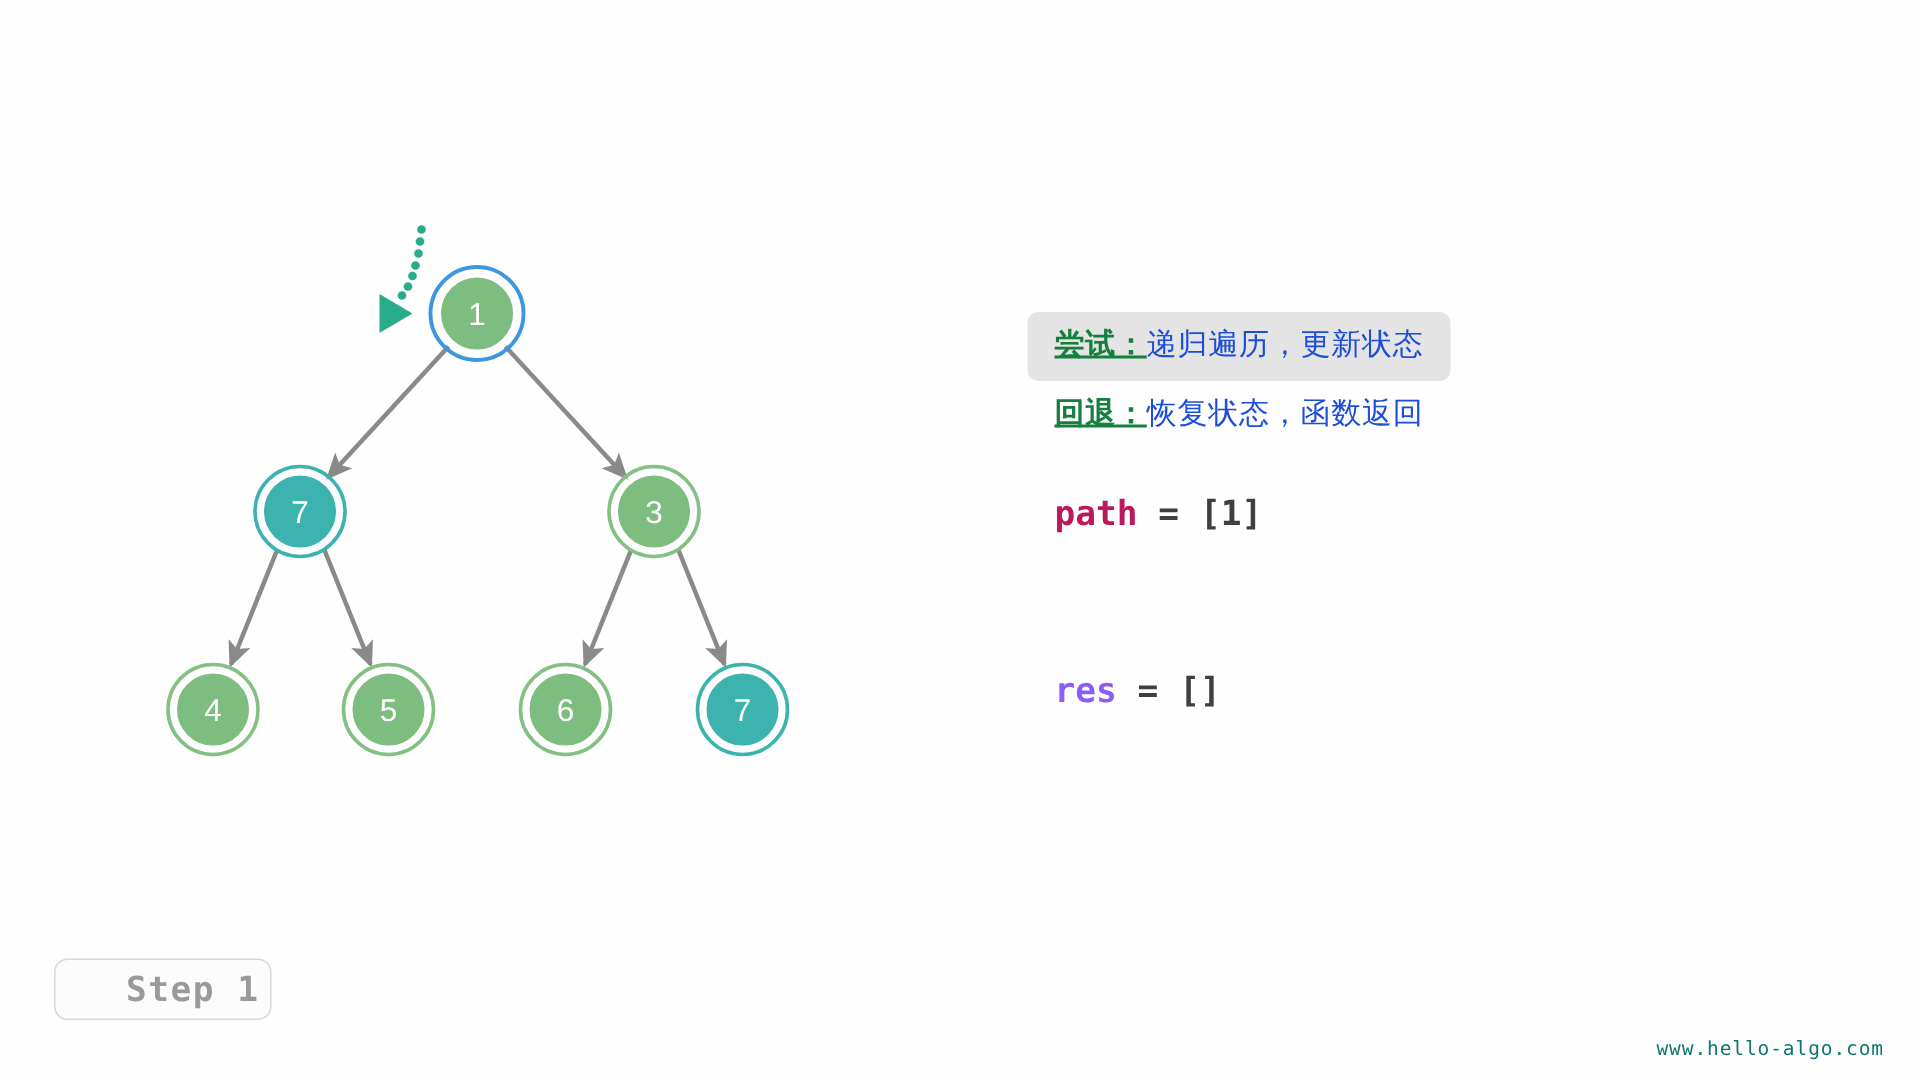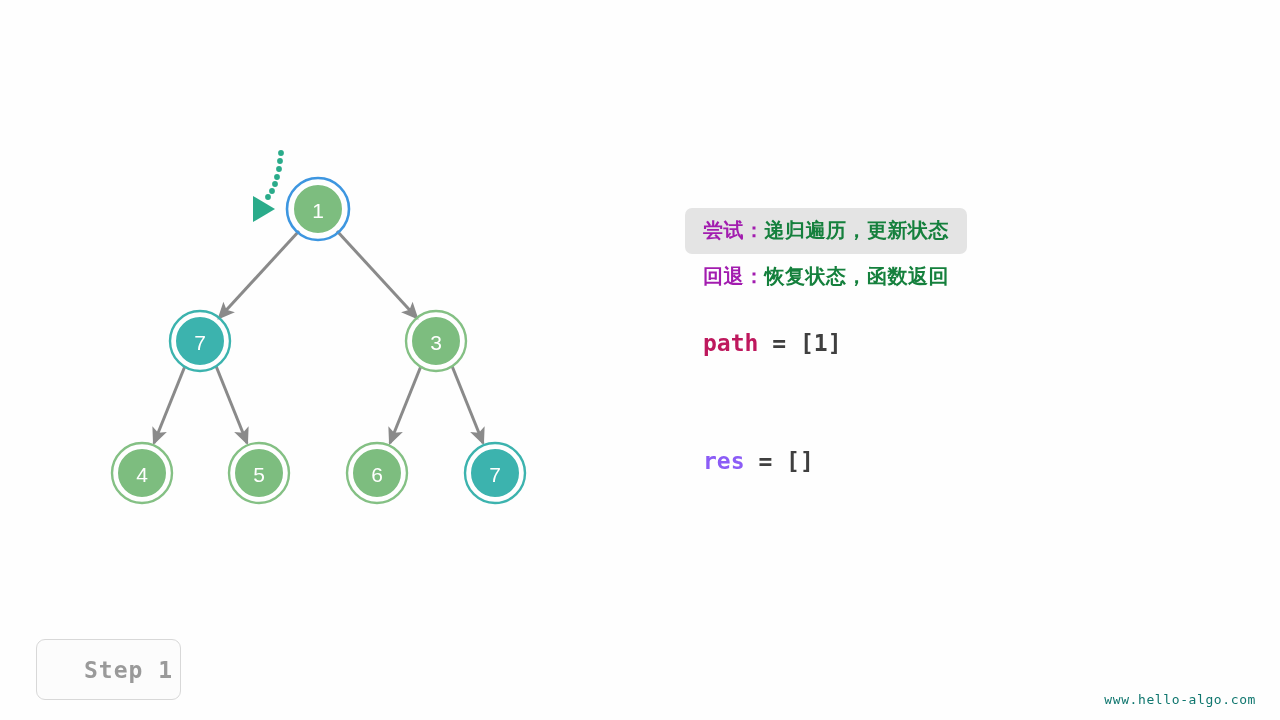--- a/index.html
+++ b/index.html
@@ -62,25 +62,26 @@
   .hint-row {
     display: inline-block;
     padding: 9px 18px 10px 18px;
     border-radius: 7px;
   }
   .hint-row.highlight {
     background: #e4e4e4;
   }
   .hint-key {
     font-weight: bold;
-    color: #a21caf;
+    color: #15803d;
+    text-decoration: underline;
   }
   .hint-val {
-    font-weight: bold;
-    color: #15803d;
+    font-weight: normal;
+    color: #1d4ed8;
   }
 
   .code-block {
     position: absolute;
     left: 703px;
     top: 328px;
     font-family: "DejaVu Sans Mono", "Liberation Mono", monospace;
     font-size: 23px;
     line-height: 30px;
   }
@@ -103,21 +104,21 @@
     color: #3f3f3f;
     font-weight: bold;
   }
 
   
   .step-badge {
     position: absolute;
     left: 36px;
     top: 639px;
     width: 145px;
-    height: 61px;
+    height: 41px;
     box-sizing: border-box;
     border: 1px solid #d8d8d8;
     border-radius: 9px;
     background: #fcfcfc;
     display: flex;
     align-items: center;
     justify-content: center;
     font-family: "DejaVu Sans Mono", "Liberation Mono", monospace;
     font-size: 23px;
     font-weight: bold;

